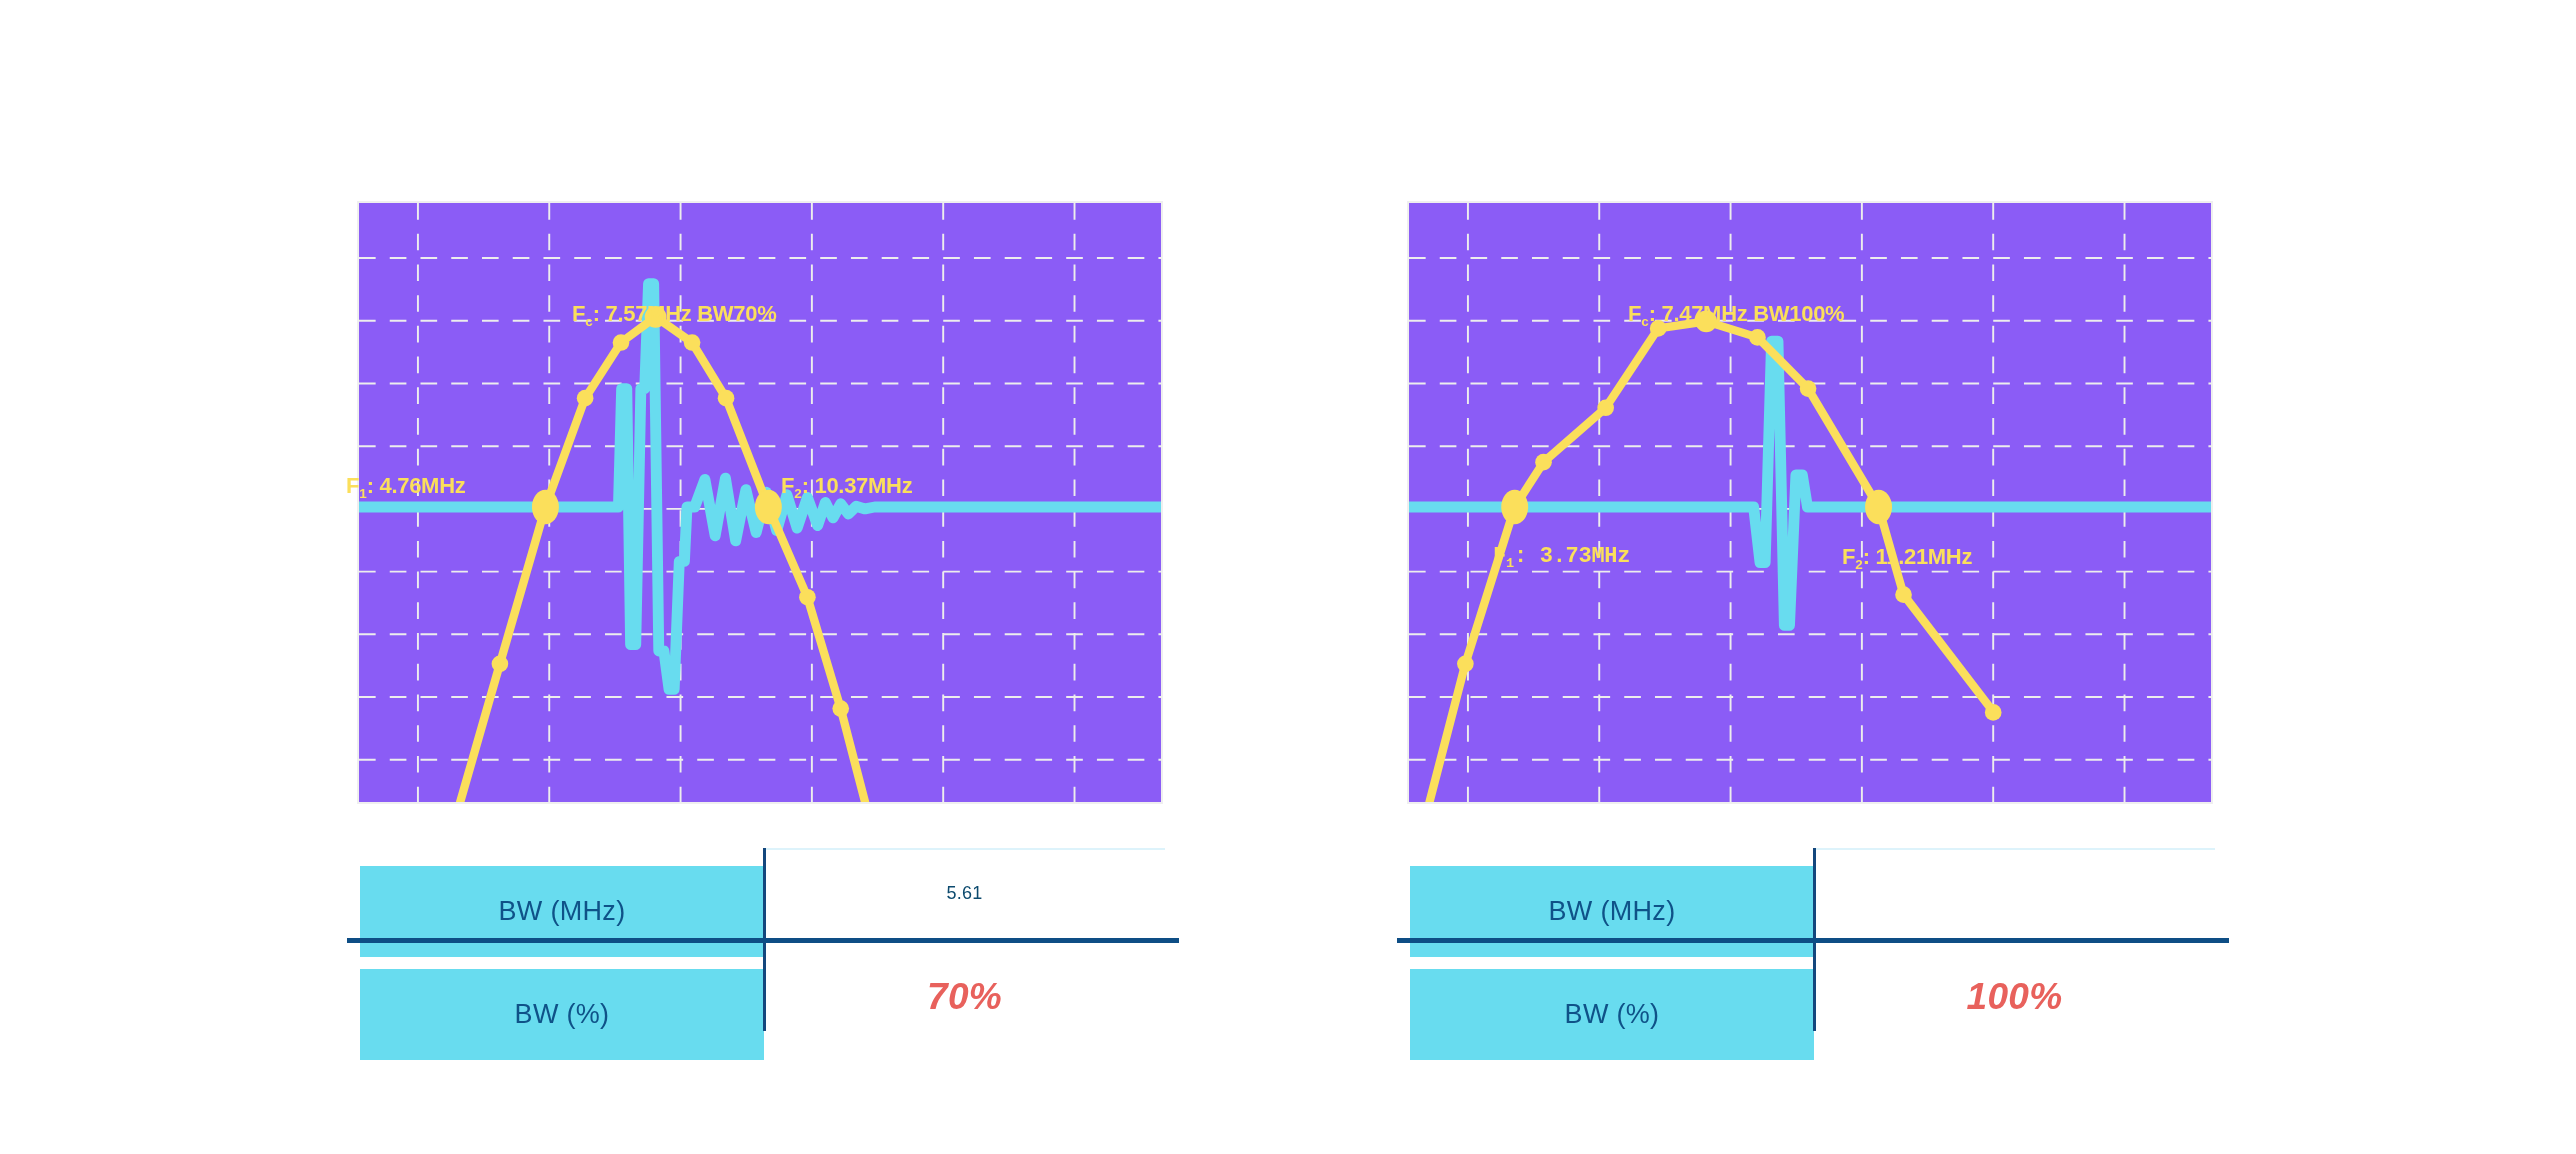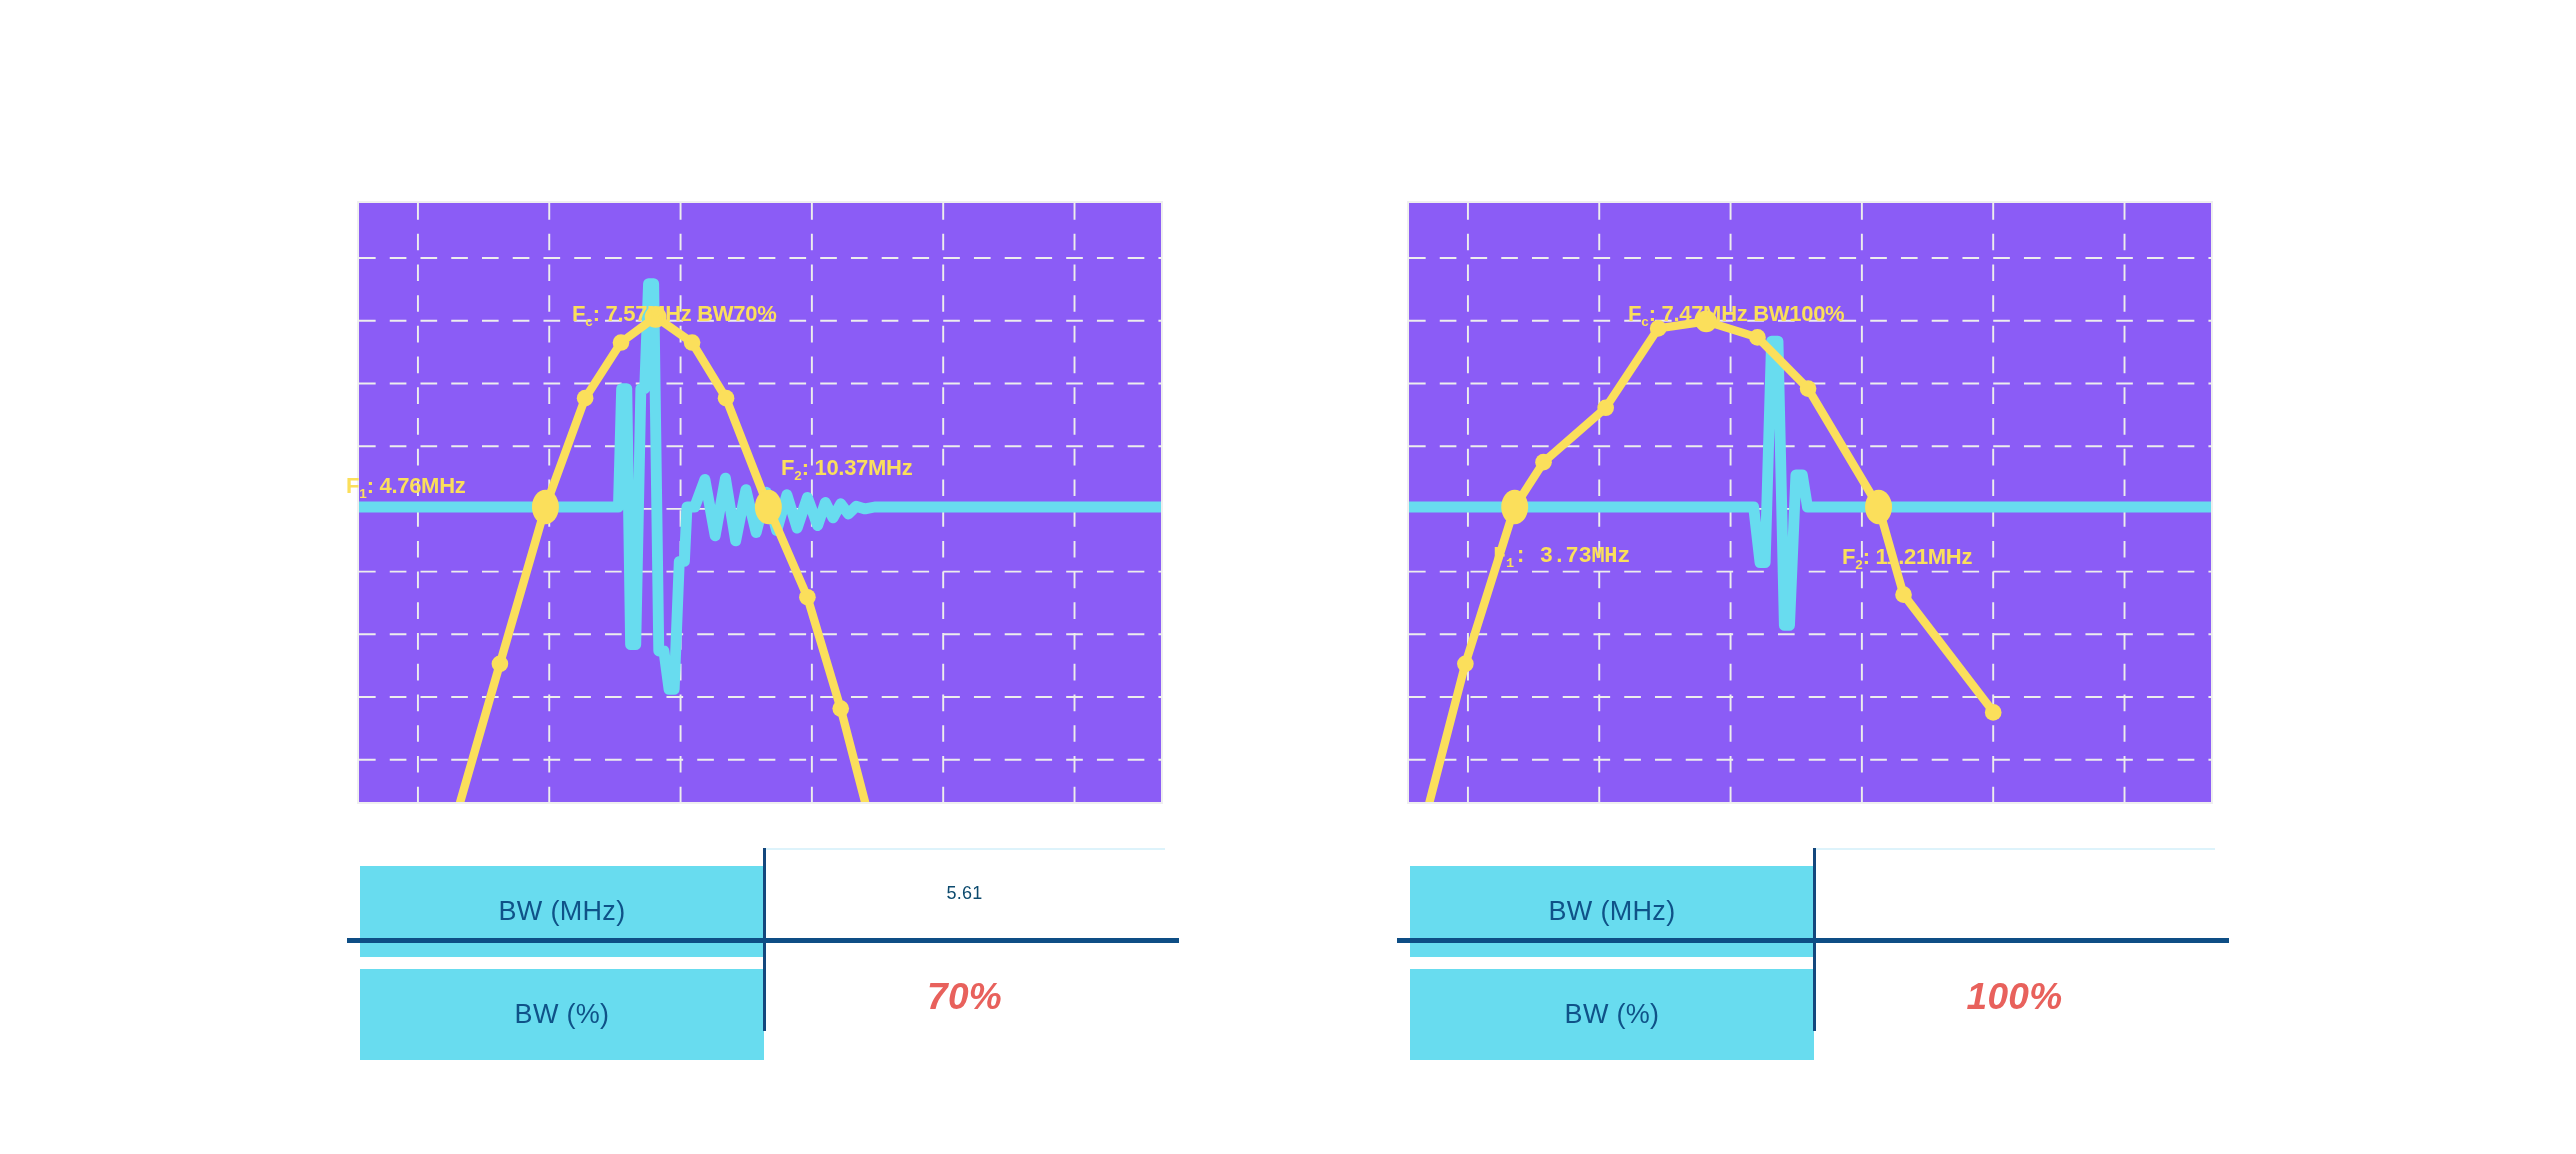--- a/index.html
+++ b/index.html
@@ -214,21 +214,21 @@
       </svg>
 
       <div class="annot" style="left:213px; top:98px;">
         <span>F</span><sub>c</sub><span>: 7.57MHz BW70%</span>
       </div>
 
       <div class="annot" style="left:-13px; top:270px;">
         <span>F</span><sub>1</sub><span>: 4.76MHz</span>
       </div>
 
-      <div class="annot" style="left:422px; top:252px;text-align:center;">
+      <div class="annot" style="left:422px; top:270px;text-align:center;">
         <span>F</span><sub>2</sub><span>: 10.37MHz</span>
       </div>
     </div>
 
     <div class="bw-table">
       <div class="top-rule"></div>
 
       <div class="row row-1">
         <div class="cell-label">
           <span>BW (MHz)</span>

